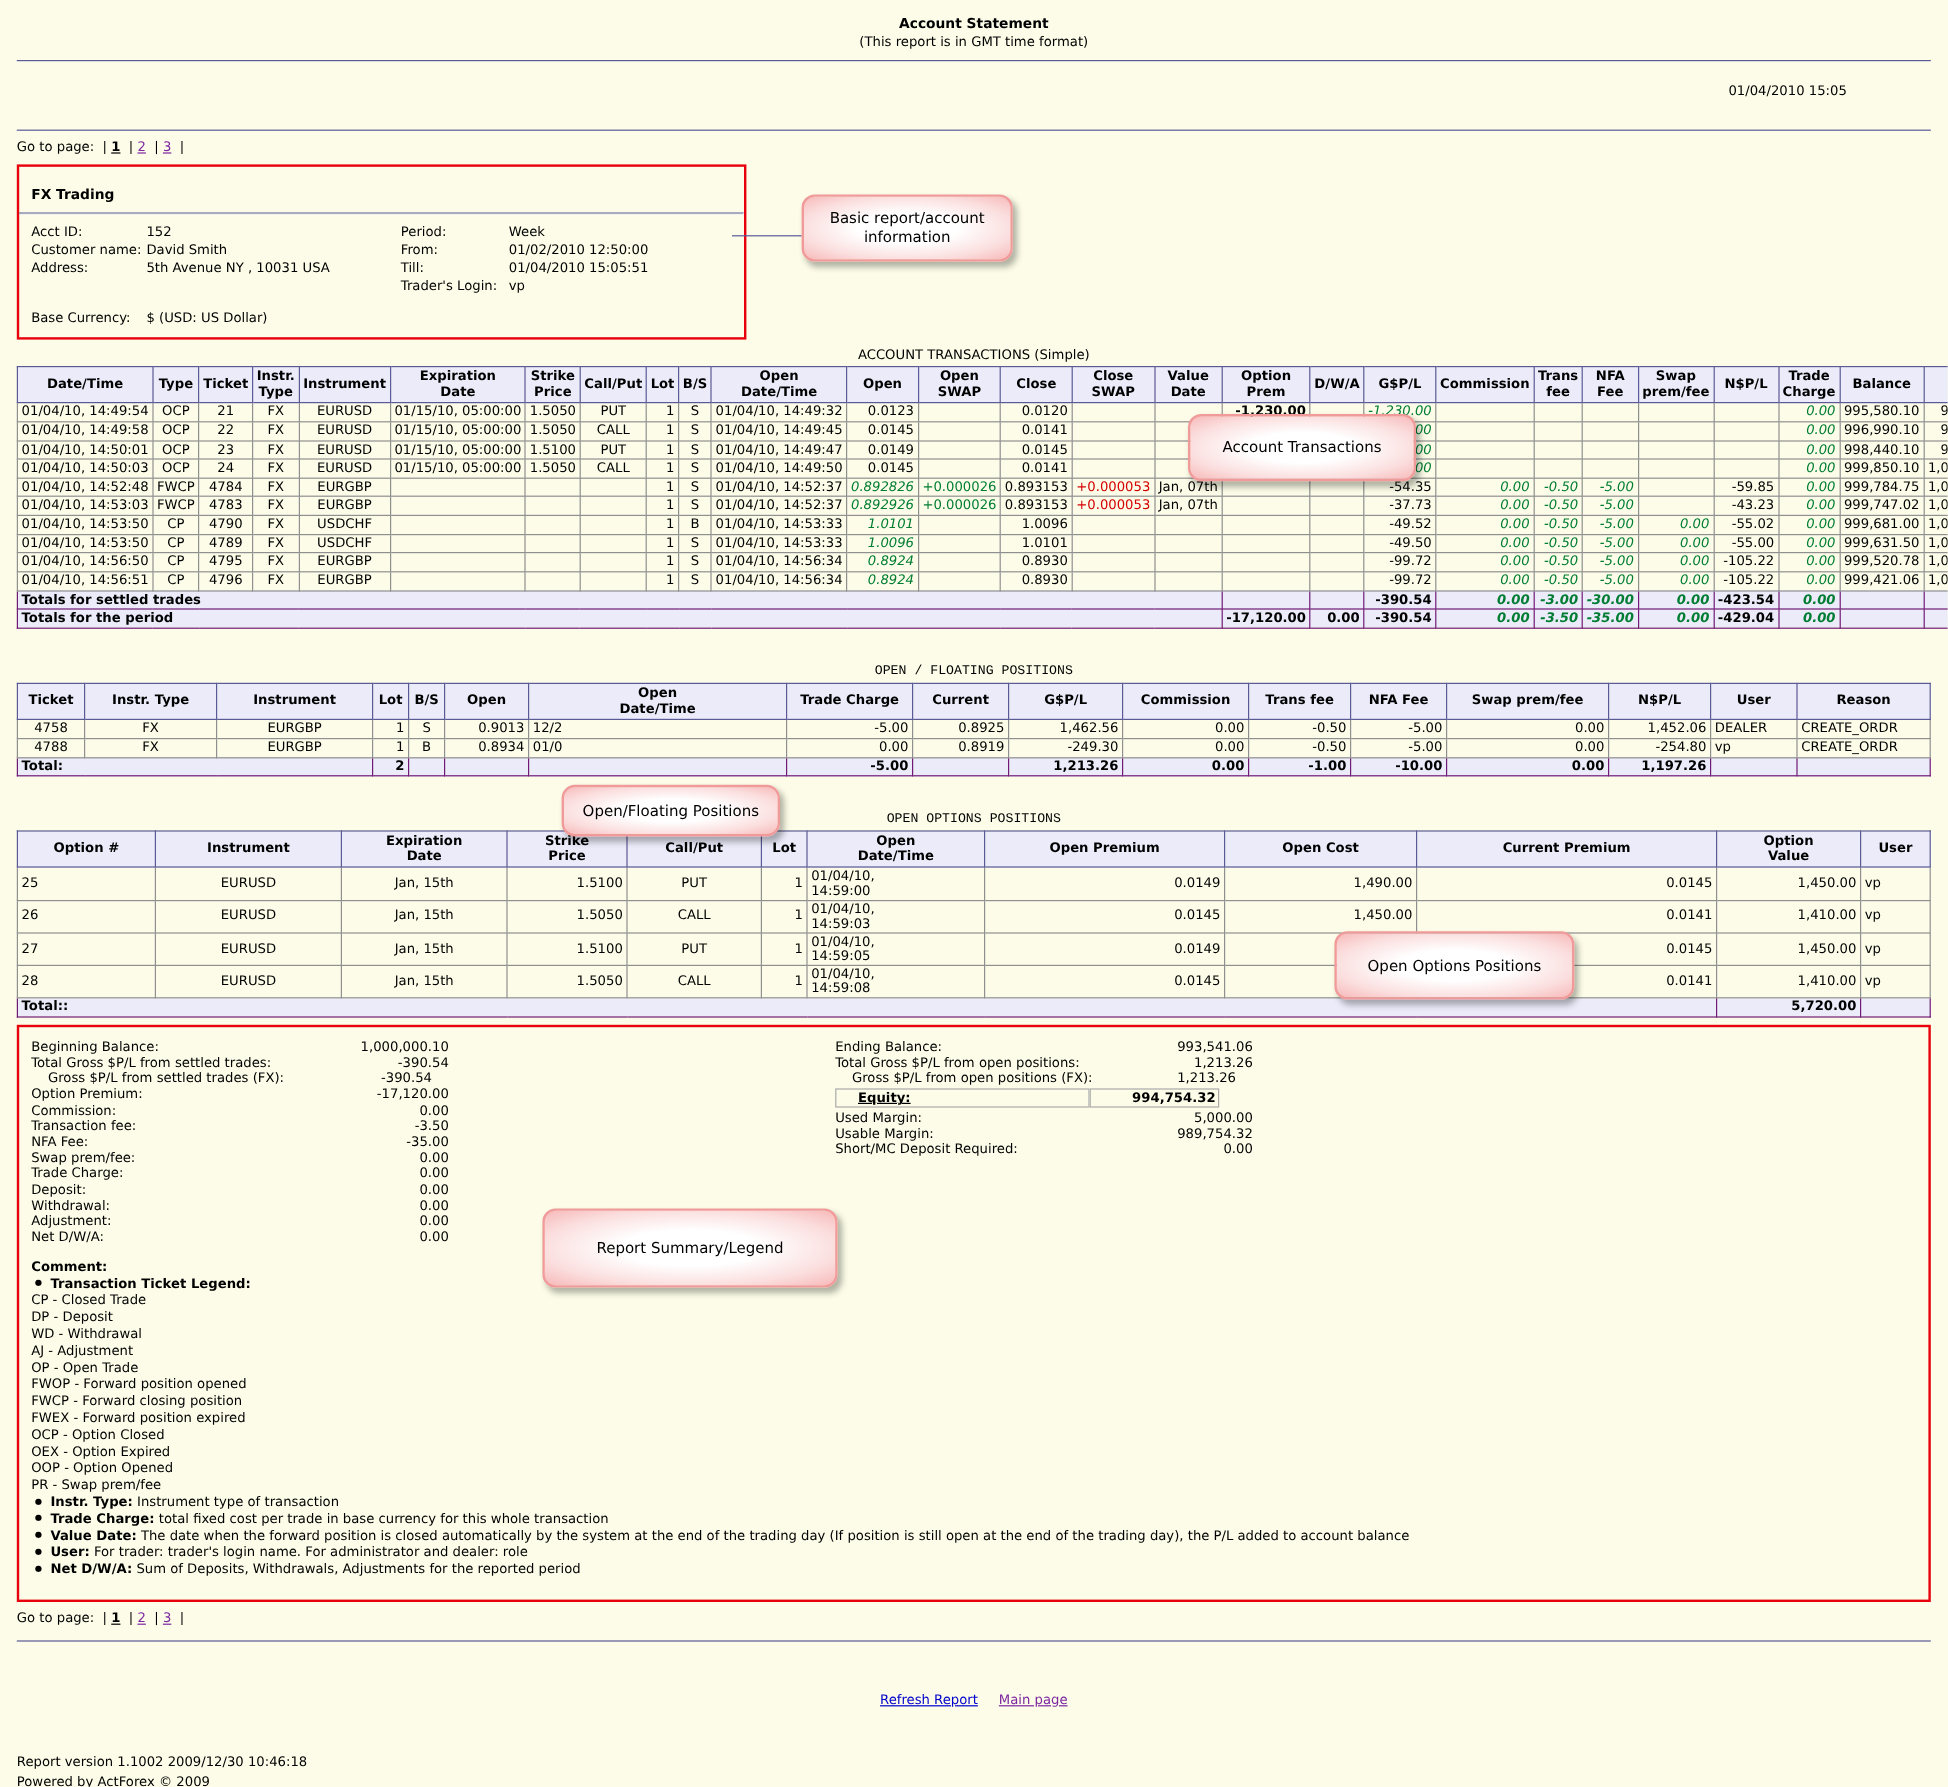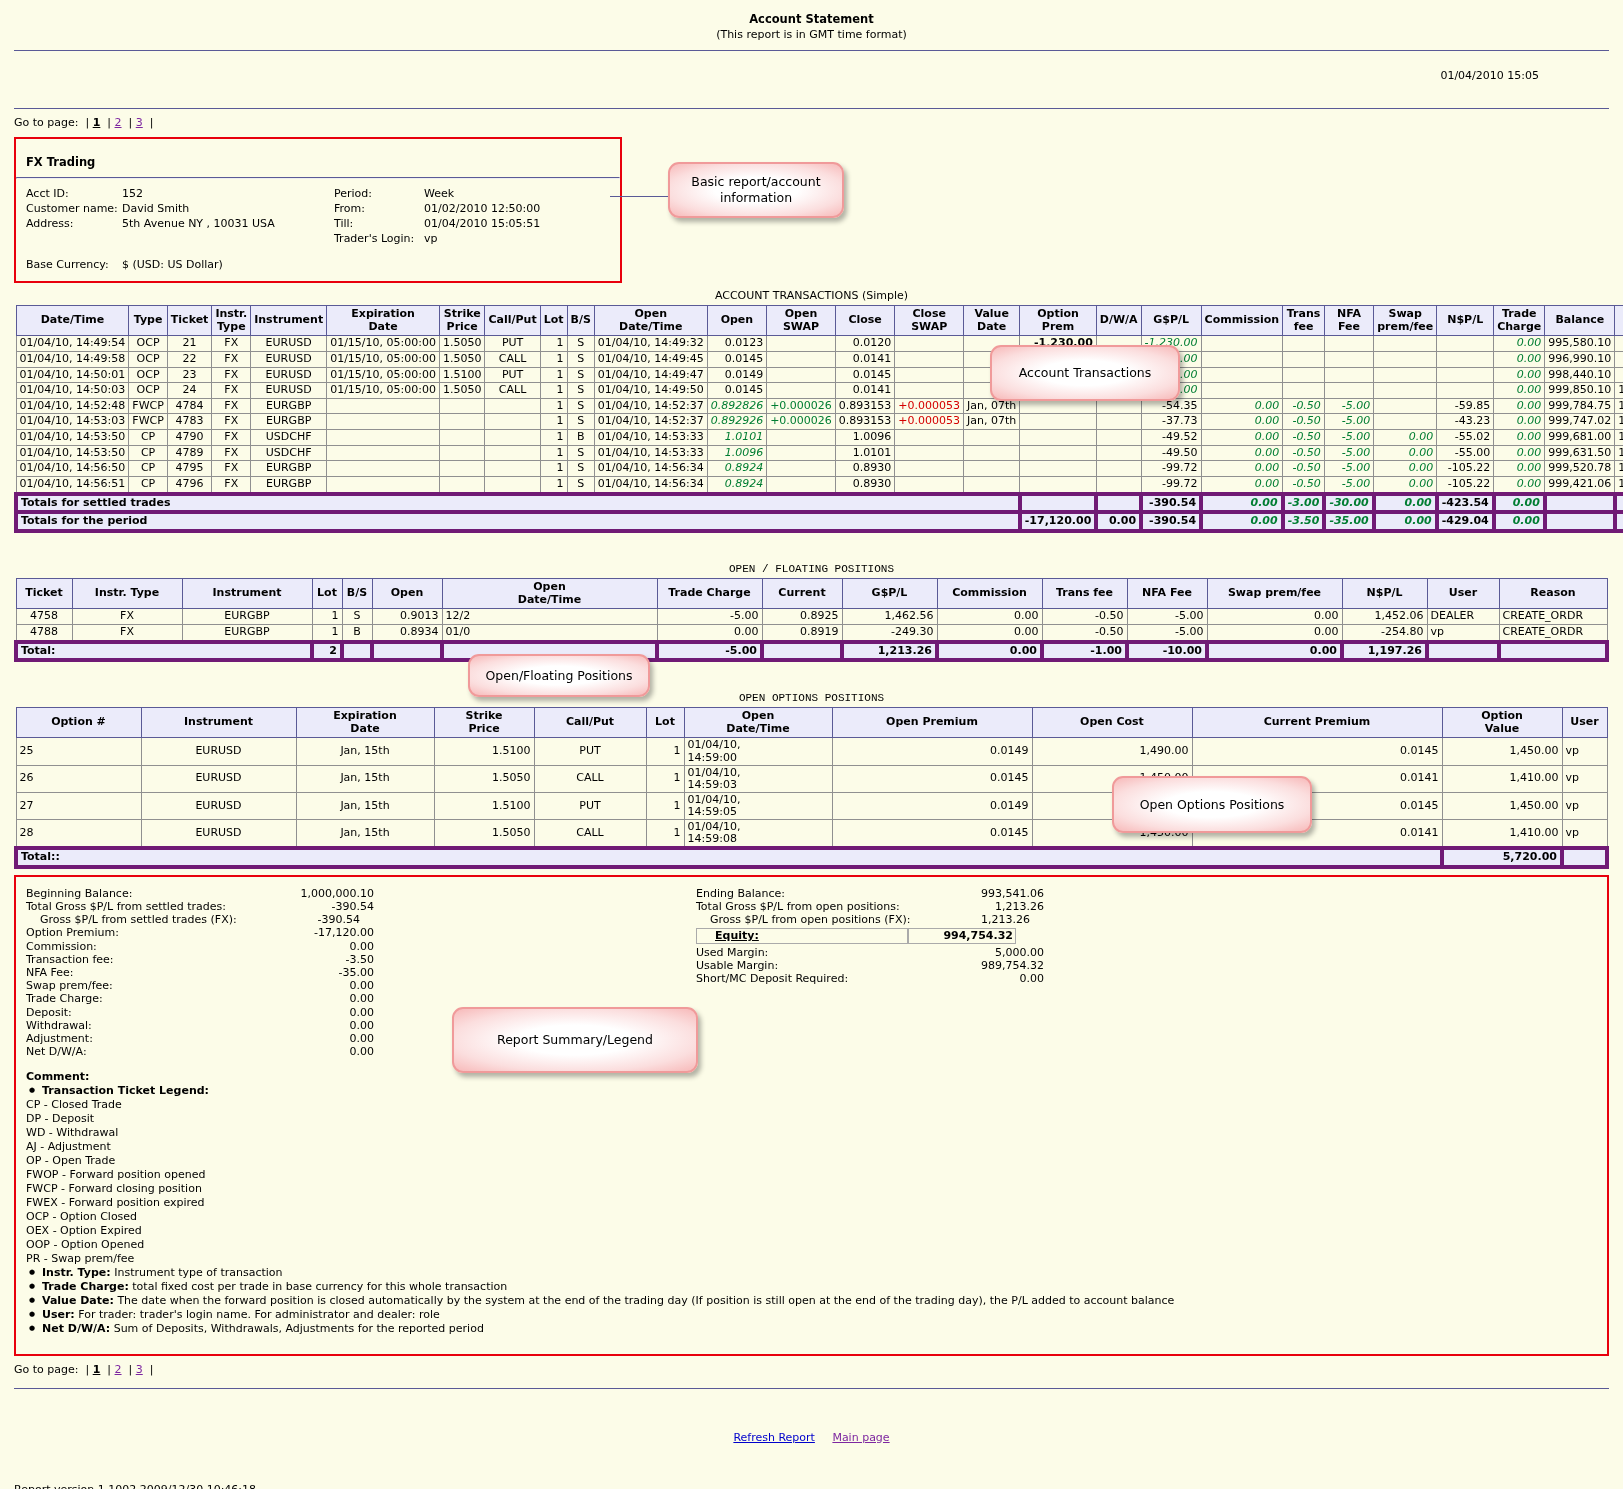--- a/index.html
+++ b/index.html
@@ -38,21 +38,21 @@
     padding:2px 3px; text-align:center; line-height:1.15; color:#000;
   }
   table.rpt td { border:1px solid #909090; padding:1px 3px; line-height:1.15; white-space:nowrap; }
   table.rpt td.c { text-align:center; }
   table.rpt td.r { text-align:right; }
   table.rpt td.l { text-align:left; }
   .grn { color:#007d32; }
   .grn-i { color:#007d32; font-style:italic; }
   .red-i { color:#d40000; }
   .bold { font-weight:bold; }
-  tr.totals td { background:#ebebfa; font-weight:bold; border:4px solid #701a75; }
+  tr.totals td { background:#ebebfa; font-weight:bold; border:1px solid #701a75; }
   tr.totals td.grnb { color:#007d32; font-weight:bold; font-style:italic; }
 
   .mt18 { margin-top:24px;font-family:Liberation Mono, monospace; }
 
   
   .summary { position:relative; border:2px solid #e8000c; margin-top:6px; padding:10px 0 18px 0; }
   .sumcols { display:flex; }
   .sumcol { padding-left:10px; }
   .sumcol.left { width:560px; }
   .sumcol.right { padding-left:120px; }
@@ -578,21 +578,21 @@
           <td>&nbsp;</td>
           <td>&nbsp;</td>
         </tr>
       </tbody>
   </table>
 
   <div class="tbl-cap mt18">OPEN OPTIONS POSITIONS</div>
   <table class="rpt">
     <thead>
         <tr>
-      <th style="width:125px">Option #</th>
+      <th style="width:115px">Option #</th>
       <th style="width:155px">Instrument</th>
       <th style="width:138px">Expiration<br>Date</th>
       <th style="width:100px">Strike<br>Price</th>
       <th style="width:112px">Call/Put</th>
       <th style="width:38px">Lot</th>
       <th style="width:148px">Open<br>Date/Time</th>
       <th style="width:200px">Open Premium</th>
       <th style="width:160px">Open Cost</th>
       <th style="width:250px">Current Premium</th>
       <th style="width:120px">Option<br>Value</th>

